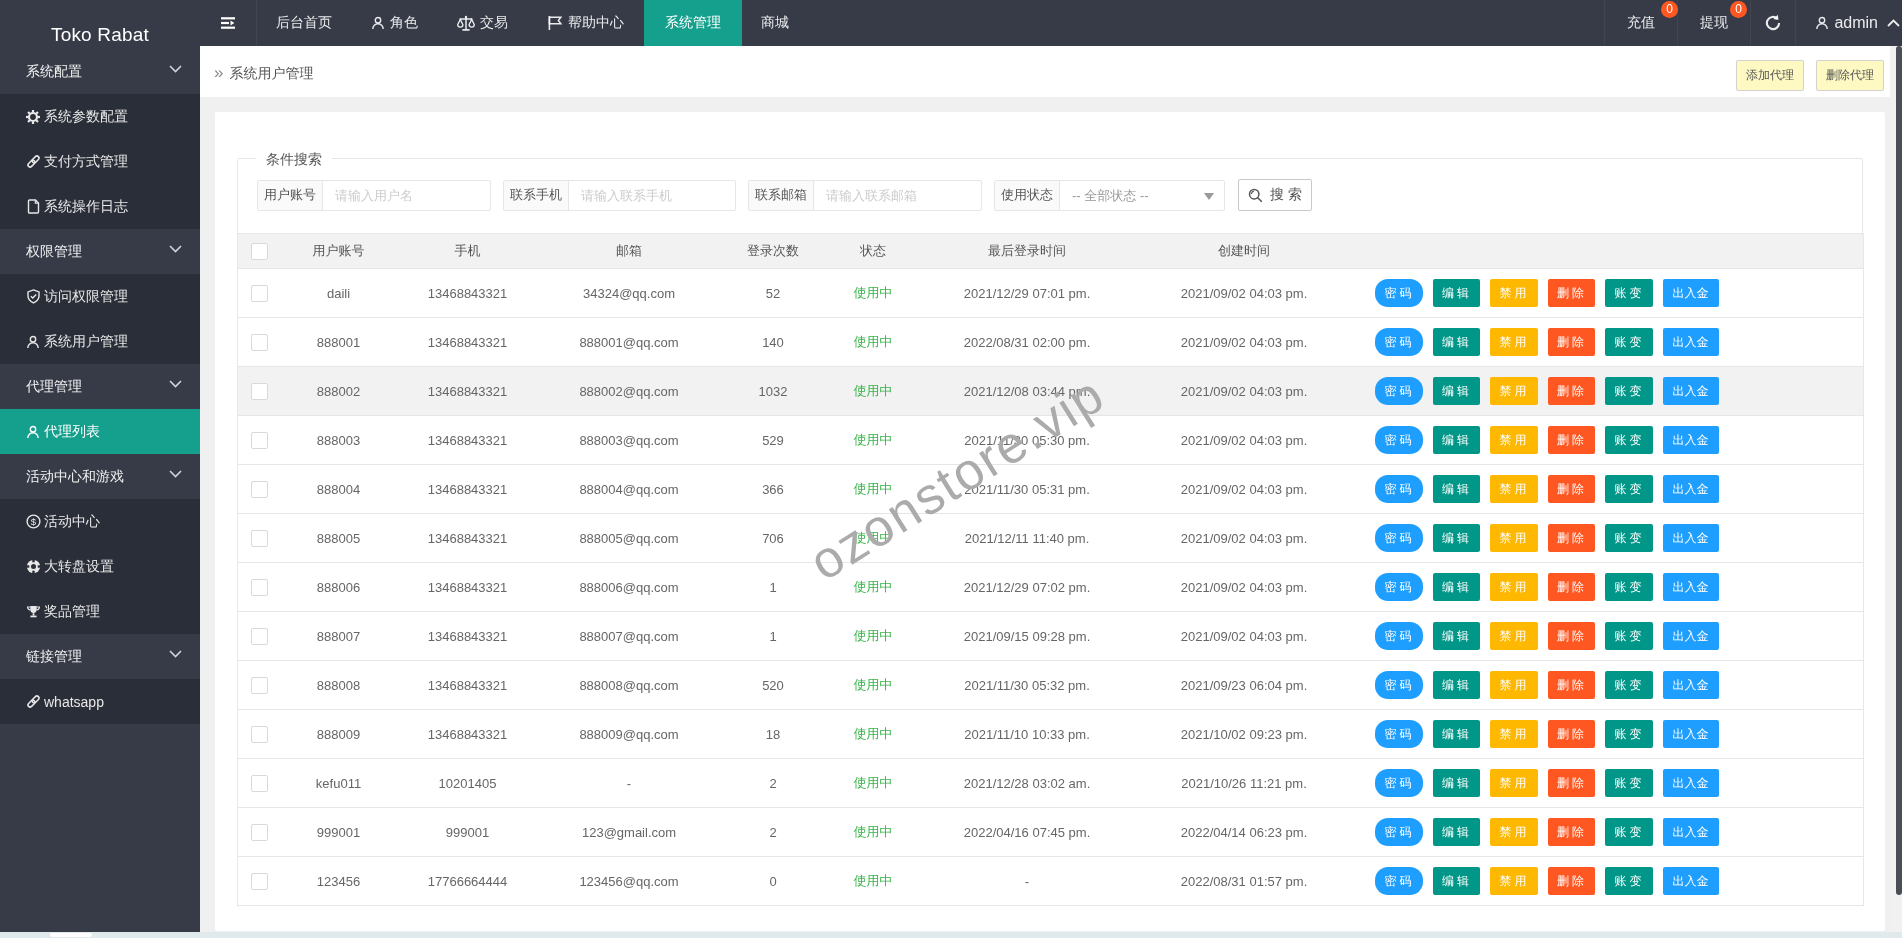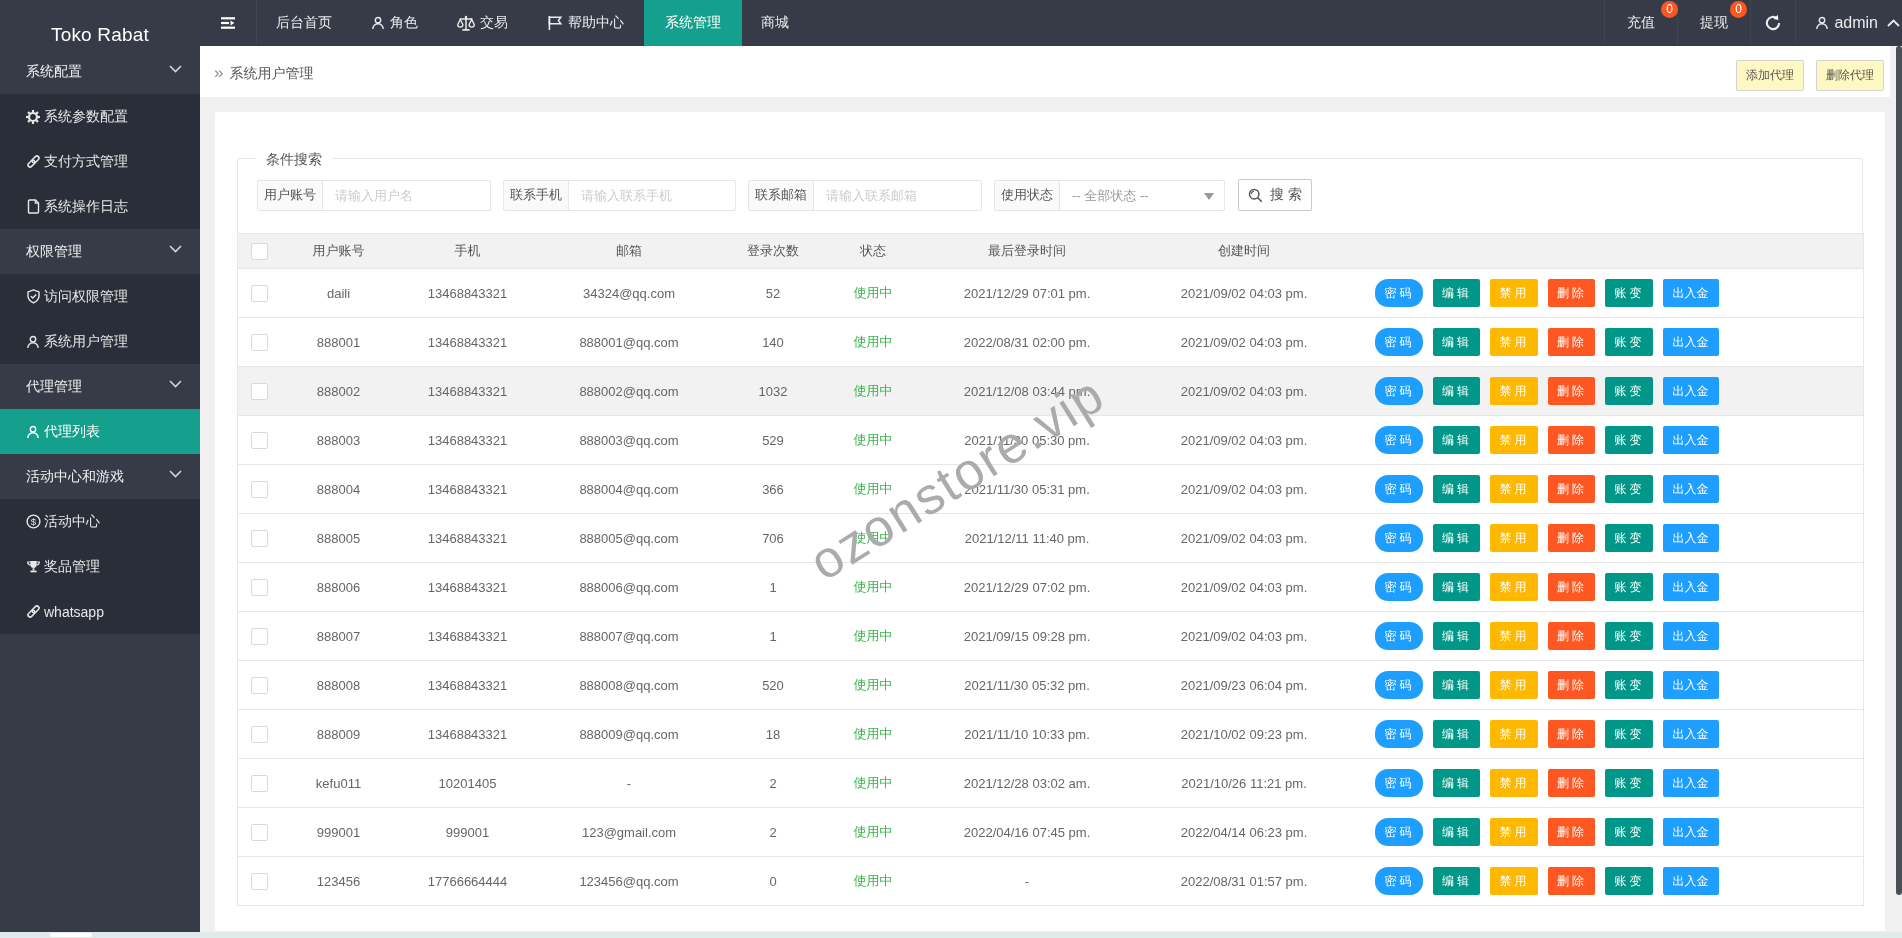--- a/index.html
+++ b/index.html
@@ -253,29 +253,49 @@
       <span class="ic sicon" style="display: inline-flex; align-items: center;">
         <svg width="15" height="15" viewBox="0 0 15 15">
           <circle cx="7.5" cy="7.5" r="6.4" fill="none" stroke="currentColor" stroke-width="1.4"></circle>
           <text x="7.5" y="10.6" text-anchor="middle" font-size="9.5" font-family="Liberation Sans, sans-serif" fill="currentColor">$</text>
         </svg>
       </span>
       <span class="slabel">活动中心</span>
     </div>
     <div class="side-item">
       <span class="ic sicon" style="display: inline-flex; align-items: center;">
+        <svg width="15" height="15" viewBox="0 0 15 15">
+          <circle cx="7.5" cy="7.5" r="6.6" fill="currentColor"></circle>
+          <circle cx="7.5" cy="7.5" r="2.5" fill="#2a2e38"></circle>
+          <g fill="#2a2e38">
+            <rect x="6.3" y="0.4" width="2.4" height="2.9"></rect>
+            <rect x="6.3" y="11.7" width="2.4" height="2.9"></rect>
+            <rect x="0.4" y="6.3" width="2.9" height="2.4"></rect>
+            <rect x="11.7" y="6.3" width="2.9" height="2.4"></rect>
+          </g>
+        </svg>
+      </span>
+      <span class="slabel">大转盘设置</span>
+    </div>
+    <div class="side-item">
+      <span class="ic sicon" style="display: inline-flex; align-items: center;">
         <svg width="15" height="14" viewBox="0 0 15 14">
           <path d="M4.3 1 h6.4 v3.6 a3.2 3.4 0 0 1 -6.4 0 Z" fill="currentColor"></path>
           <path d="M4.3 2 H1.6 a2.6 2.6 0 0 0 2.8 2.8 M10.7 2 h2.7 a2.6 2.6 0 0 1 -2.8 2.8" fill="none" stroke="currentColor" stroke-width="1.2"></path>
           <rect x="6.6" y="8.2" width="1.8" height="2.4" fill="currentColor"></rect>
           <rect x="4.4" y="10.6" width="6.2" height="1.7" fill="currentColor"></rect>
         </svg>
       </span>
       <span class="slabel">奖品管理</span>
     </div>
+    <div class="side-group"><span>链接管理</span><span class="ic chev" style="display: inline-flex; align-items: center; color: rgb(207, 211, 218);">
+        <svg width="13" height="8" viewBox="0 0 13 8">
+          <polyline points="1,1 6.5,6.5 12,1" fill="none" stroke="currentColor" stroke-width="1.6"></polyline>
+        </svg>
+      </span></div>
     <div class="side-item">
       <span class="ic sicon" style="display: inline-flex; align-items: center;">
         <svg width="15" height="15" viewBox="0 0 15 15">
           <g fill="none" stroke="currentColor" stroke-width="1.5" transform="rotate(-45 7.5 7.5)">
             <rect x="0.6" y="5.4" width="8" height="4.2" rx="2.1"></rect>
             <rect x="6.4" y="5.4" width="8" height="4.2" rx="2.1"></rect>
           </g>
         </svg>
       </span>
       <span class="slabel">whatsapp</span>

